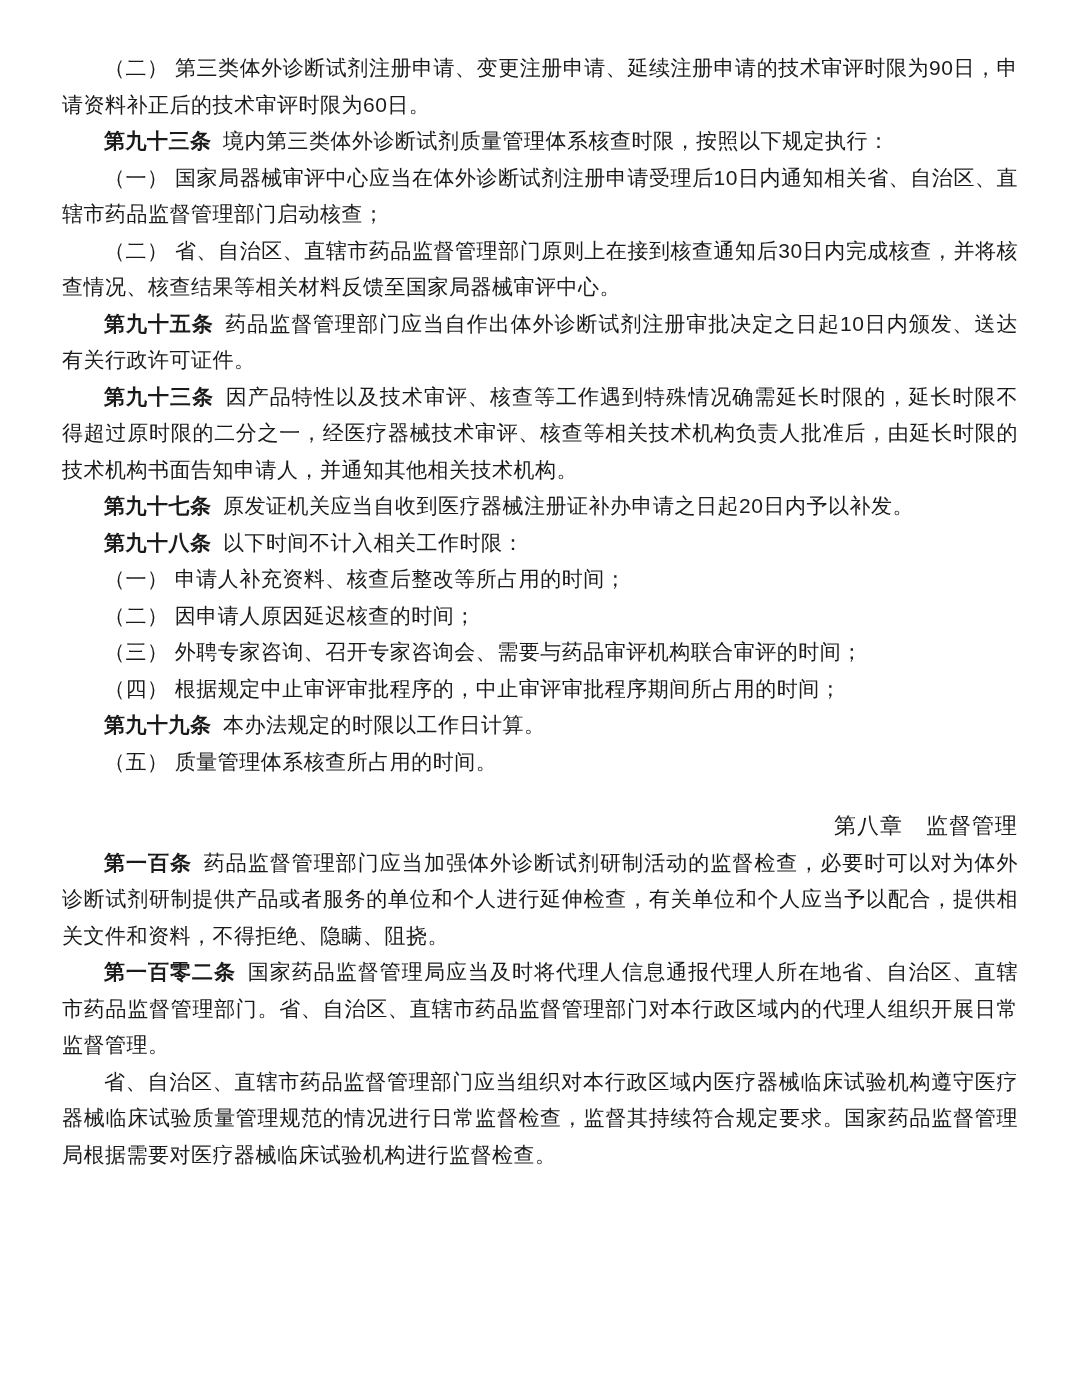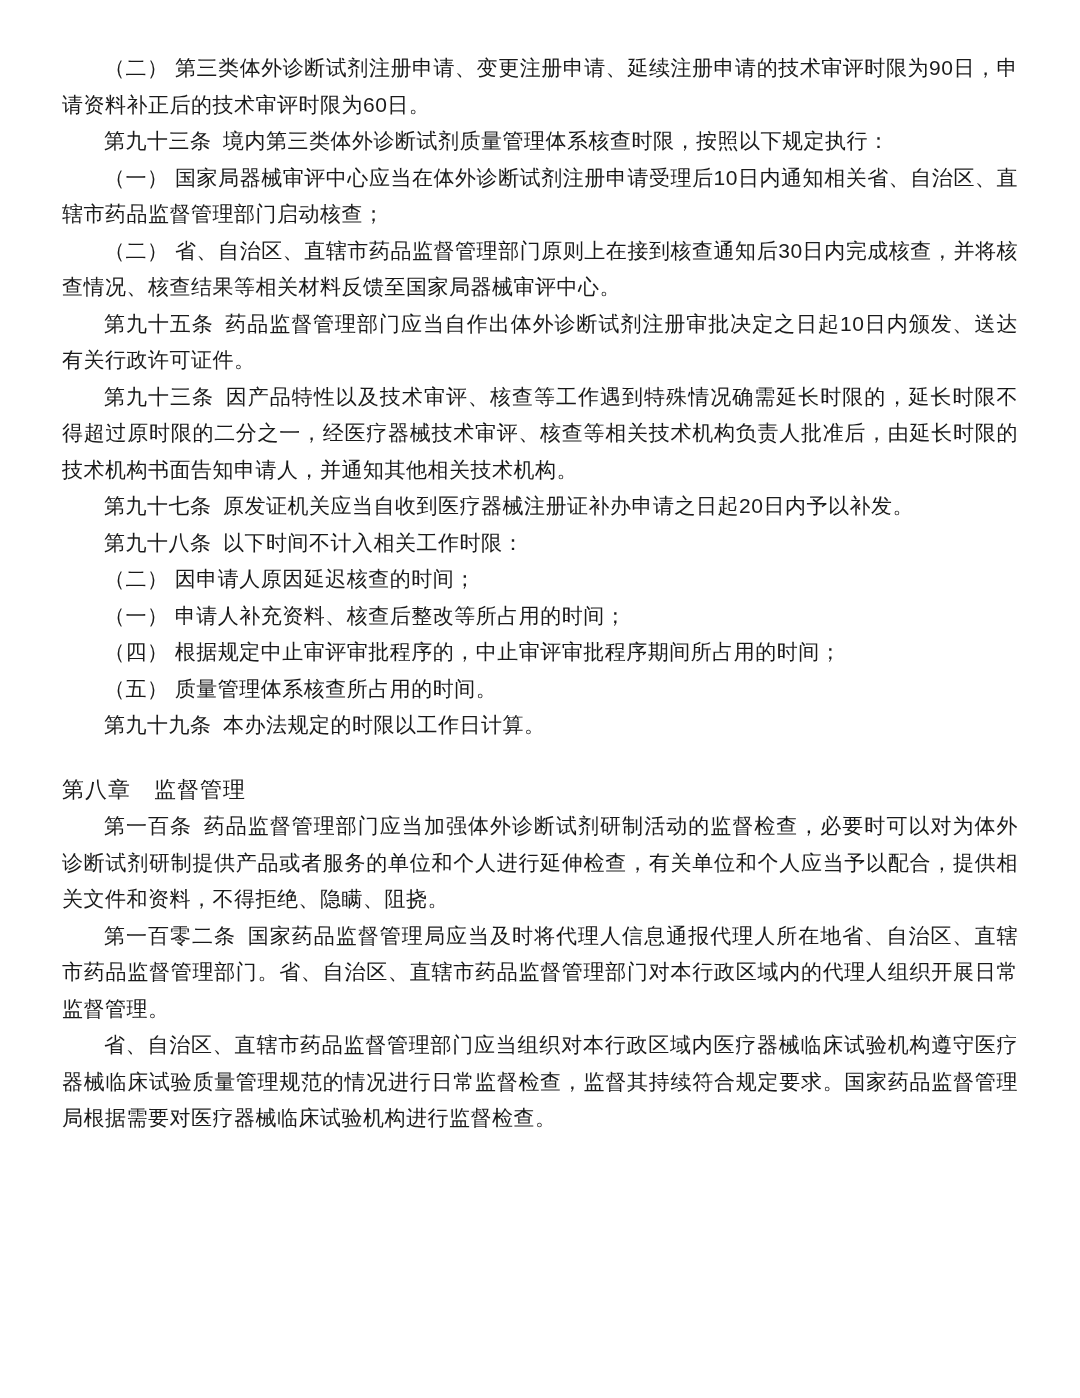--- a/index.html
+++ b/index.html
@@ -23,49 +23,50 @@
   .para {
     margin: 0;
     font-size: 21px;
     line-height: 36.5px;
     text-indent: 2em;
     text-align: justify;
     letter-spacing: 0.5px;
     color: #1a1a1a;
   }
   .para .term {
-    font-weight: 400;
+    font-weight: 700;
     margin-right: 0.55em;
   }
   .chapter {
     margin: 28px 0 0 0;
     font-size: 22px;
     line-height: 36.5px;
     font-weight: 500;
-    text-align: left;
+    text-align: right;
     letter-spacing: 1px;
     color: #1a1a1a;
   }
 </style>
 </head>
 <body>
 
 <div class="page">
   <div id="doc">
       <p class="para"><span>（二） 第三类体外诊断试剂注册申请、变更注册申请、延续注册申请的技术审评时限为90日，申请资料补正后的技术审评时限为60日。</span></p>
       <p class="para"><span class="term">第九十三条</span><span>境内第三类体外诊断试剂质量管理体系核查时限，按照以下规定执行：</span></p>
       <p class="para"><span>（一） 国家局器械审评中心应当在体外诊断试剂注册申请受理后10日内通知相关省、自治区、直辖市药品监督管理部门启动核查；</span></p>
       <p class="para"><span>（二） 省、自治区、直辖市药品监督管理部门原则上在接到核查通知后30日内完成核查，并将核查情况、核查结果等相关材料反馈至国家局器械审评中心。</span></p>
       <p class="para"><span class="term">第九十五条</span><span>药品监督管理部门应当自作出体外诊断试剂注册审批决定之日起10日内颁发、送达有关行政许可证件。</span></p>
       <p class="para"><span class="term">第九十三条</span><span>因产品特性以及技术审评、核查等工作遇到特殊情况确需延长时限的，延长时限不得超过原时限的二分之一，经医疗器械技术审评、核查等相关技术机构负责人批准后，由延长时限的技术机构书面告知申请人，并通知其他相关技术机构。</span></p>
       <p class="para"><span class="term">第九十七条</span><span>原发证机关应当自收到医疗器械注册证补办申请之日起20日内予以补发。</span></p>
       <p class="para"><span class="term">第九十八条</span><span>以下时间不计入相关工作时限：</span></p>
+      <p class="para"><span>（一） 申请人补充资料、核查后整改等所占用的时间；</span></p>
       <p class="para"><span>（二） 因申请人原因延迟核查的时间；</span></p>
-      <p class="para"><span>（一） 申请人补充资料、核查后整改等所占用的时间；</span></p>
+      <p class="para"><span>（三） 外聘专家咨询、召开专家咨询会、需要与药品审评机构联合审评的时间；</span></p>
       <p class="para"><span>（四） 根据规定中止审评审批程序的，中止审评审批程序期间所占用的时间；</span></p>
+      <p class="para"><span class="term">第九十九条</span><span>本办法规定的时限以工作日计算。</span></p>
       <p class="para"><span>（五） 质量管理体系核查所占用的时间。</span></p>
-      <p class="para"><span class="term">第九十九条</span><span>本办法规定的时限以工作日计算。</span></p>
       <h2 class="chapter">第八章　监督管理</h2>
       <p class="para"><span class="term">第一百条</span><span>药品监督管理部门应当加强体外诊断试剂研制活动的监督检查，必要时可以对为体外诊断试剂研制提供产品或者服务的单位和个人进行延伸检查，有关单位和个人应当予以配合，提供相关文件和资料，不得拒绝、隐瞒、阻挠。</span></p>
       <p class="para"><span class="term">第一百零二条</span><span>国家药品监督管理局应当及时将代理人信息通报代理人所在地省、自治区、直辖市药品监督管理部门。省、自治区、直辖市药品监督管理部门对本行政区域内的代理人组织开展日常监督管理。</span></p>
       <p class="para"><span>省、自治区、直辖市药品监督管理部门应当组织对本行政区域内医疗器械临床试验机构遵守医疗器械临床试验质量管理规范的情况进行日常监督检查，监督其持续符合规定要求。国家药品监督管理局根据需要对医疗器械临床试验机构进行监督检查。</span></p>
     </div>
 </div>
 
 </body></html>

